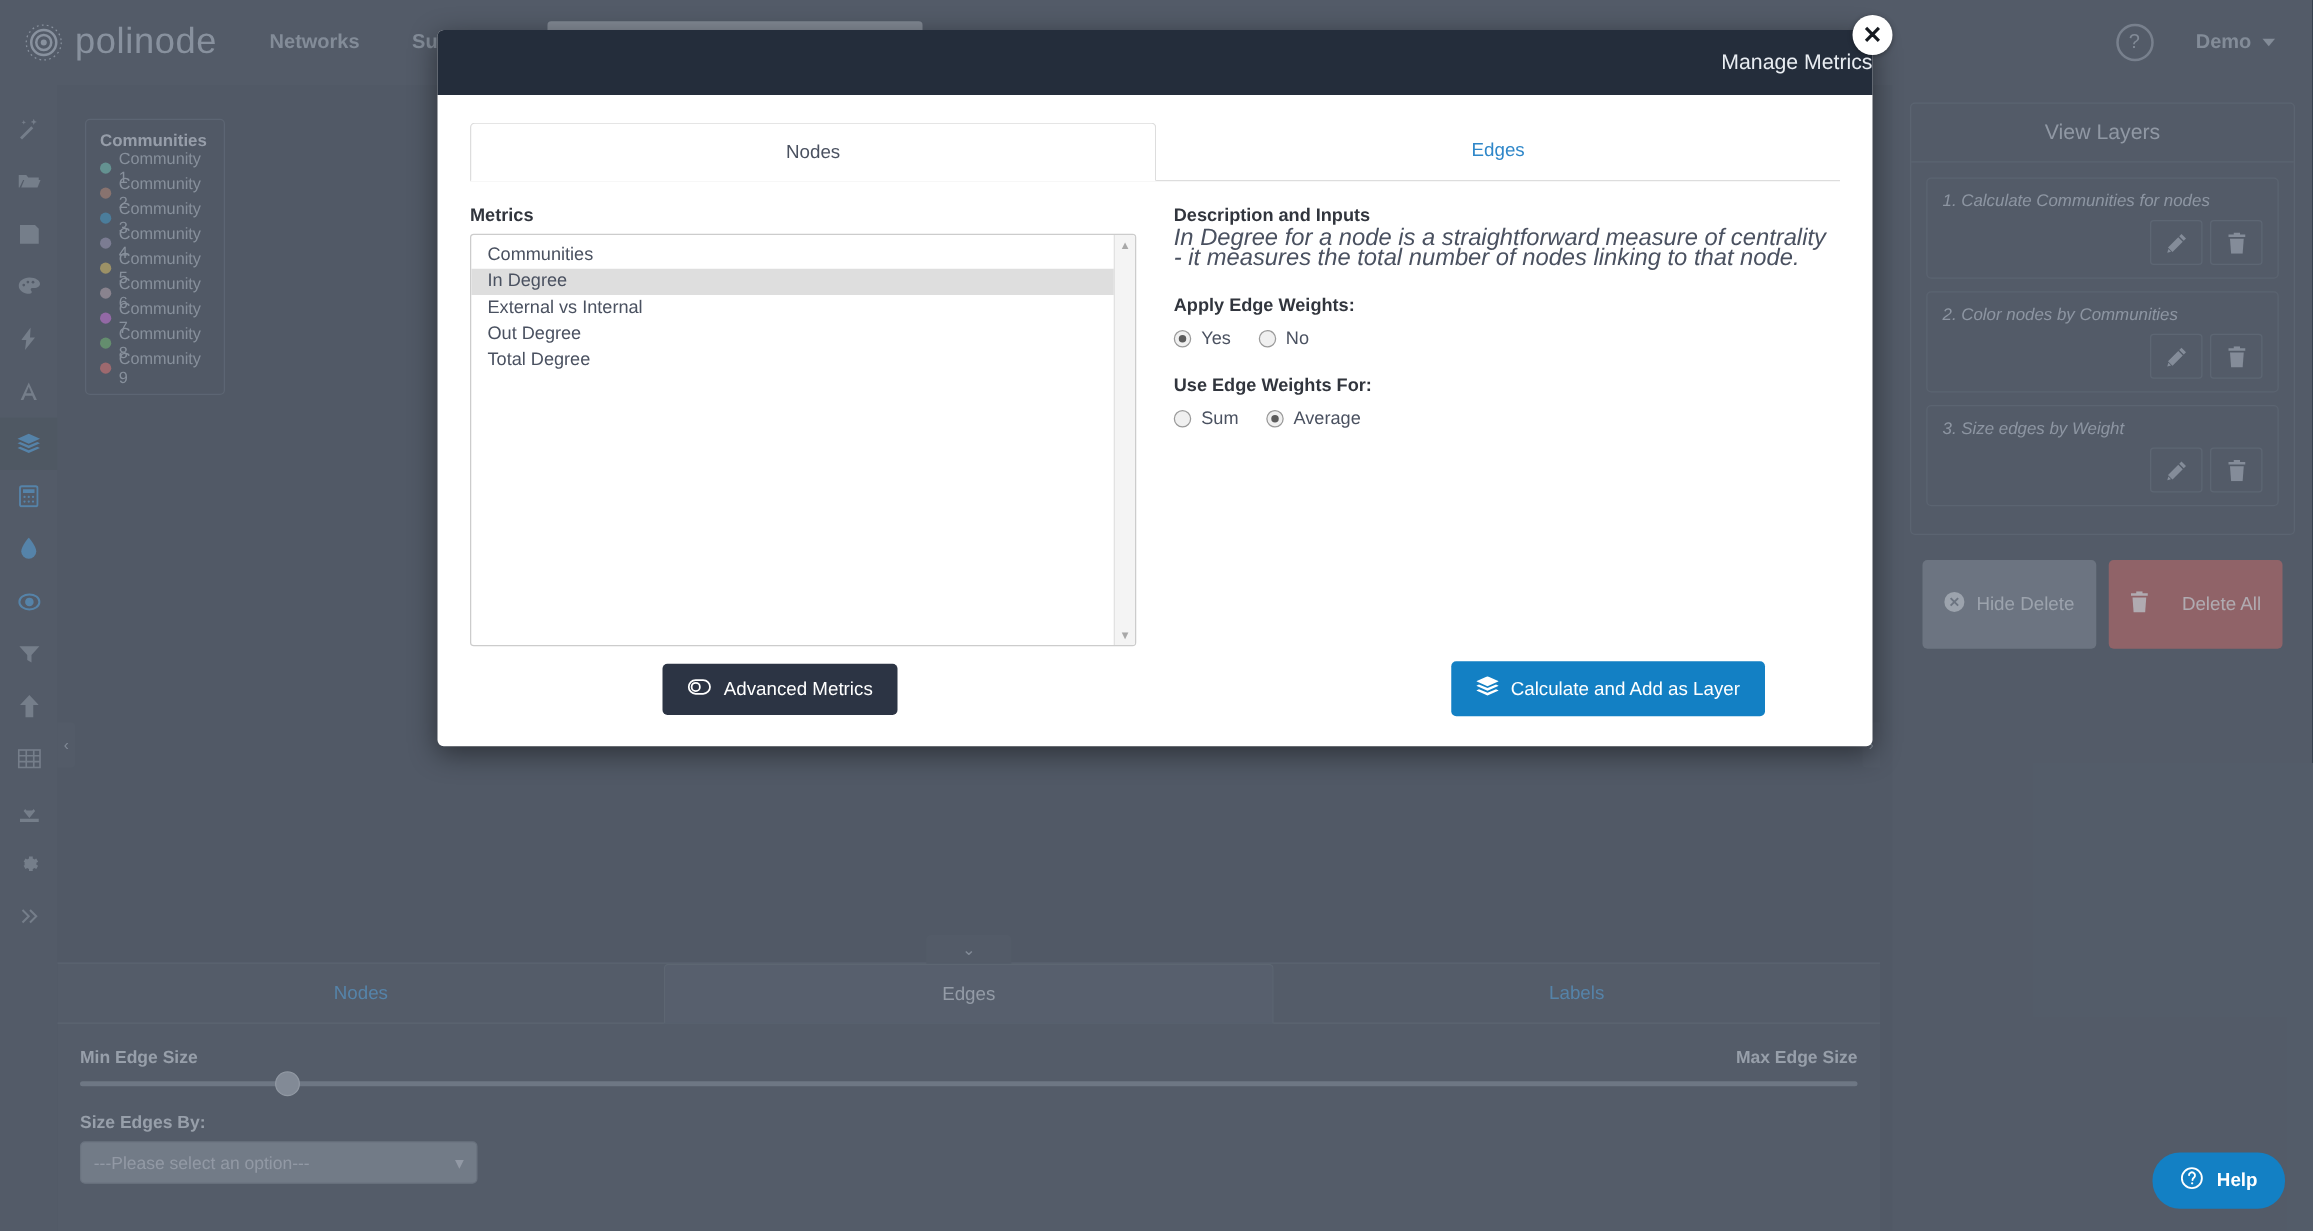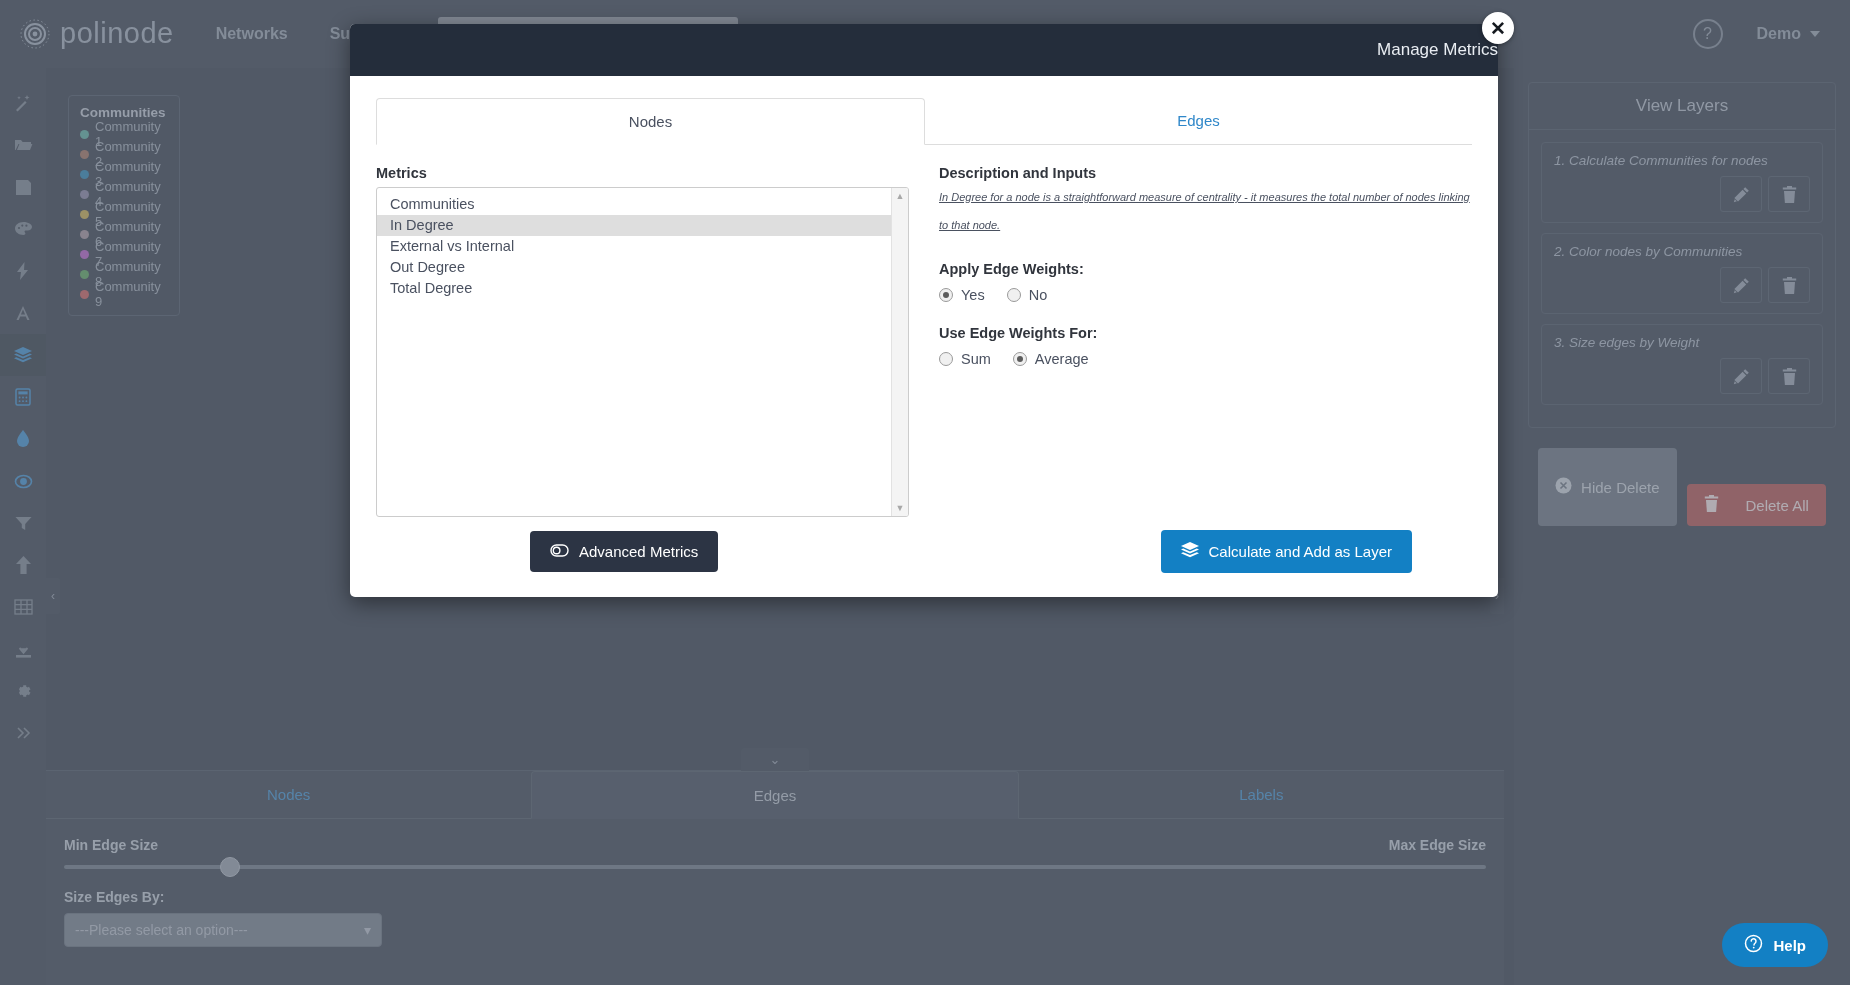--- a/index.html
+++ b/index.html
@@ -98,21 +98,21 @@
     display: flex; align-items: center; justify-content: center; color: #9099a7;
     background: transparent;
   }
   .layers-footer { display: flex; justify-content: center; gap: 10px; margin-top: 20px; }
   .btn-hide {
     background: #5f6875; color: #c2c8d1; border: none; border-radius: 4px;
     padding: 11px 17px; font-size: 15px; display: flex; align-items: center; gap: 9px;
   }
   .btn-delete-all {
     background: #a94442; color: #eddada; border: none; border-radius: 4px;
-    padding: 11px 17px; font-size: 15px; display: flex; align-items: center; gap: 27px; margin-top: 36px;
+    padding: 25px 17px; font-size: 15px; display: flex; align-items: center; gap: 27px;
   }
 
   
   .bottom {
     position: absolute; left: 46px; top: 770px; width: 1458px; height: 215px;
     background: #2c3543; border-top: 1px solid #3b4554;
   }
   .bottom-handle {
     position: absolute; left: 50%; transform: translateX(-50%); top: -23px;
     width: 68px; height: 23px; background: #2b3442; border-radius: 4px 4px 0 0;
@@ -199,21 +199,21 @@
   }
   .metric-item.selected { background: #dedede; }
   .mscroll {
     position: absolute; right: 0; top: 0; width: 17px; height: 100%;
     background: #f4f4f4; border-left: 1px solid #e2e2e2;
     display: flex; flex-direction: column; justify-content: space-between; align-items: center;
     padding: 3px 0;
   }
   .mscroll-arrow { color: #a8a8a8; font-size: 9px; }
   .desc-title { font-size: 14.5px; font-weight: bold; color: #31353d; }
-  .desc-text { font-size: 11px; color: #4a5160; font-style: italic; line-height: 28px; margin-top: 2px; text-decoration: underline; }
+  .desc-text { font-size: 19px; color: #4a5160; font-style: italic; line-height: 16px; margin-top: 2px; }
   .sect-title { font-size: 14.5px; font-weight: bold; color: #31353d; margin-top: 22px; }
   .radio-row { display: flex; align-items: center; gap: 22px; margin-top: 10px; }
   .radio-opt { display: flex; align-items: center; gap: 8px; font-size: 14.5px; color: #4a5160; }
   .radio {
     width: 14px; height: 14px; border-radius: 50%; border: 1px solid #9a9a9a;
     background: #f0f0f0; position: relative;
   }
   .radio.on::after {
     content: ""; position: absolute; left: 3px; top: 3px; width: 6px; height: 6px;
     border-radius: 50%; background: #5c5c5c;

